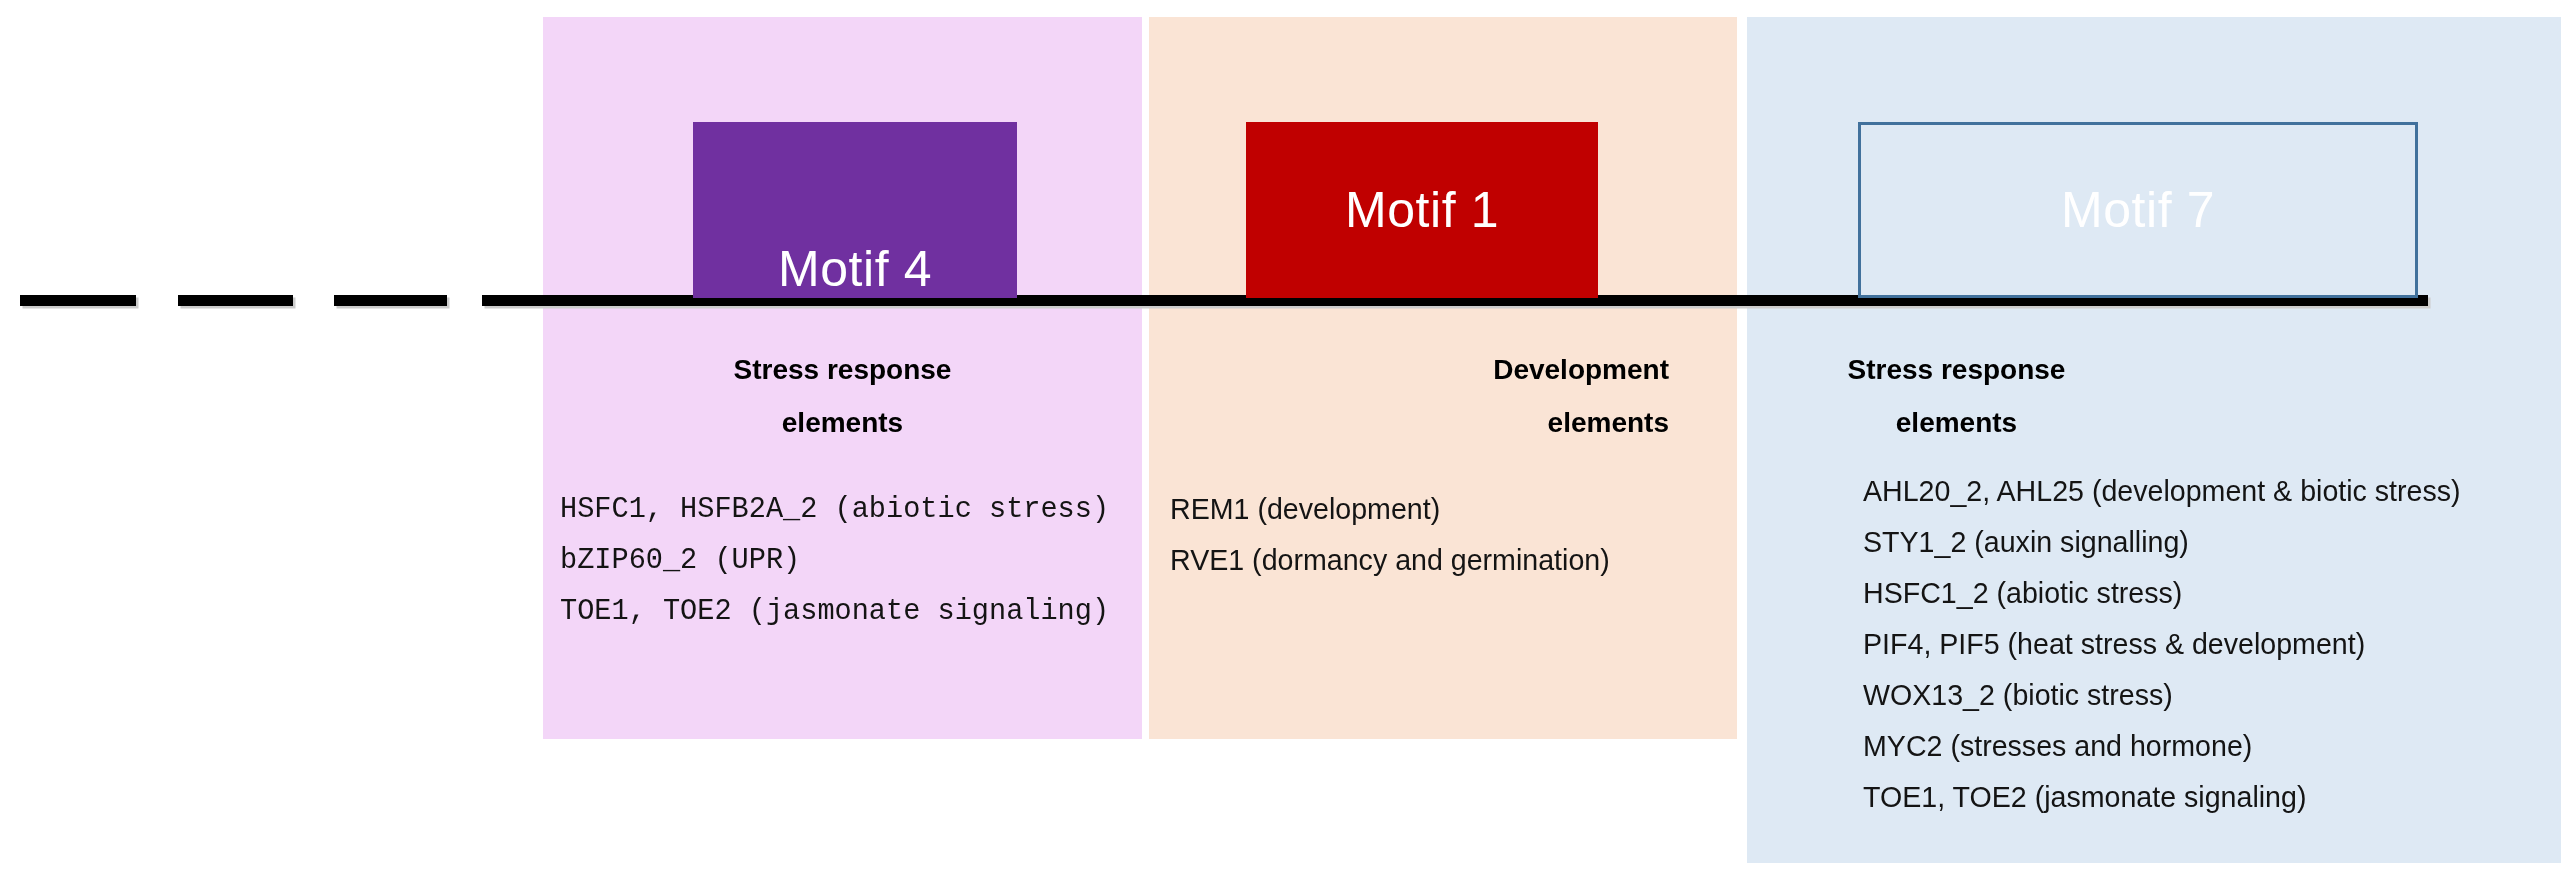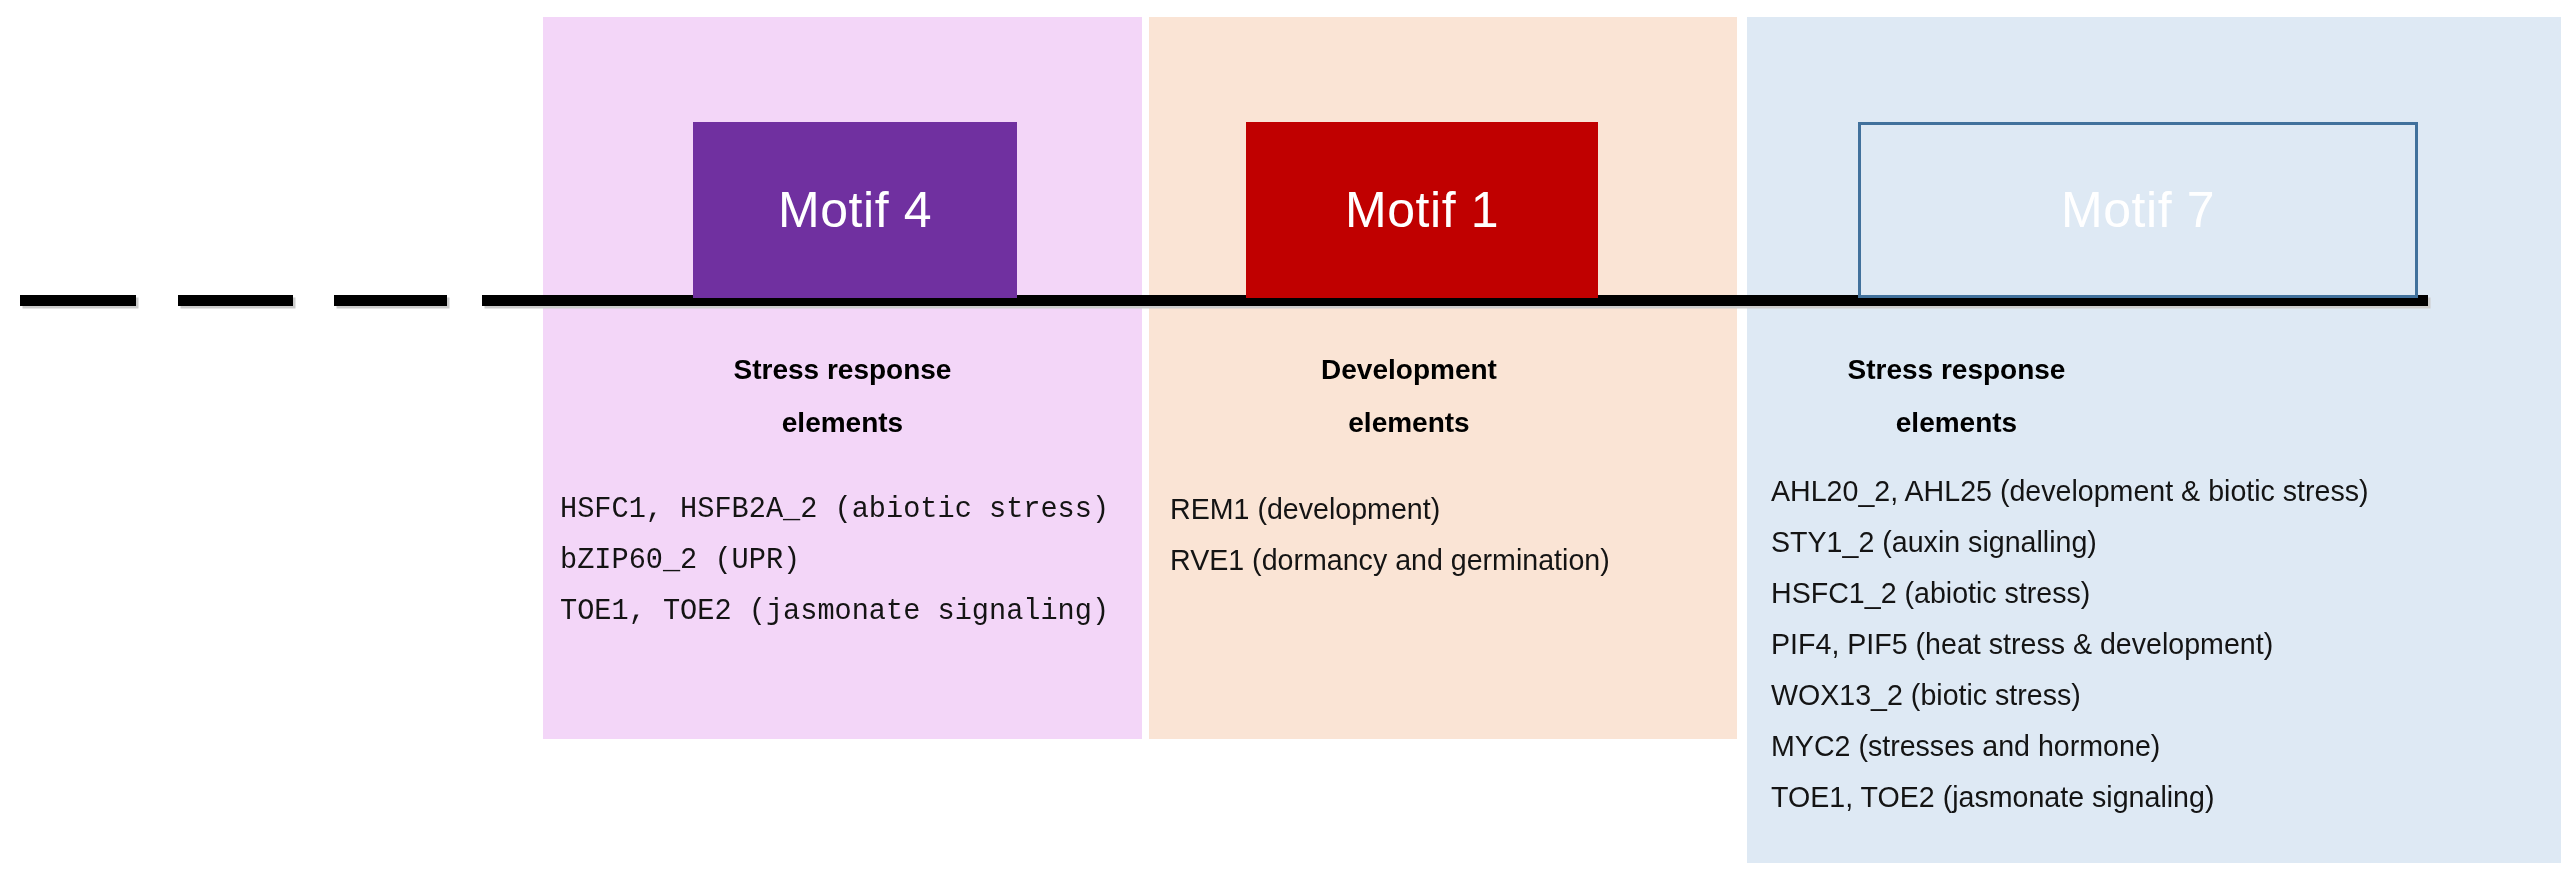--- a/index.html
+++ b/index.html
@@ -28,43 +28,43 @@
   #dash-2 { left: 178px; width: 115px; }
   #dash-3 { left: 334px; width: 113px; }
   #promoter-line { left: 482px; width: 1946px; }
 
   
   .motif-box {
     position: absolute; top: 122px; height: 176px; z-index: 2;
     display: flex; align-items: center; justify-content: center;
     color: #ffffff; font-size: 50px; letter-spacing: 0.6px;
   }
-  #box-motif4 { left: 693px; width: 324px; }
+  #box-motif4 { left: 693px; width: 324px; align-items: flex-end; }
   #box-motif1 { left: 1246px; width: 352px; }
   #box-motif7 { left: 1858px; width: 560px; border: 3.2px solid; box-sizing: border-box; }
 
   
   .heading {
     position: absolute; top: 343px; z-index: 2;
     font-weight: 700; font-size: 28px; line-height: 53px;
     text-align: center; color: #000000; white-space: nowrap;
   }
   #heading-motif4 { left: 543px;  width: 599px; }
-  #heading-motif1 { left: 1149px; width: 520px; }
+  #heading-motif1 { left: 1149px; width: 520px; text-align: right; }
   #heading-motif7 { left: 1747px; width: 419px; }
 
   
   .element-list {
     position: absolute; z-index: 2;
     font-size: 28.6px; line-height: 51px; color: #141414;
     white-space: nowrap;
   }
   #list-motif4 { left: 560px;  top: 484px; font-family: Liberation Mono, monospace; }
   #list-motif1 { left: 1170px; top: 484px; }
-  #list-motif7 { left: 1771px; top: 466px; }
+  #list-motif7 { left: 1863px; top: 466px; }
 </style>
 </head>
 <body>
 
 <div id="canvas">
 
   <div class="panel" id="panel-motif4" style="background-color: rgb(243, 214, 248);"></div>
   <div class="panel" id="panel-motif1" style="background-color: rgb(250, 228, 213);"></div>
   <div class="panel" id="panel-motif7" style="background-color: rgb(222, 233, 244);"></div>
 

